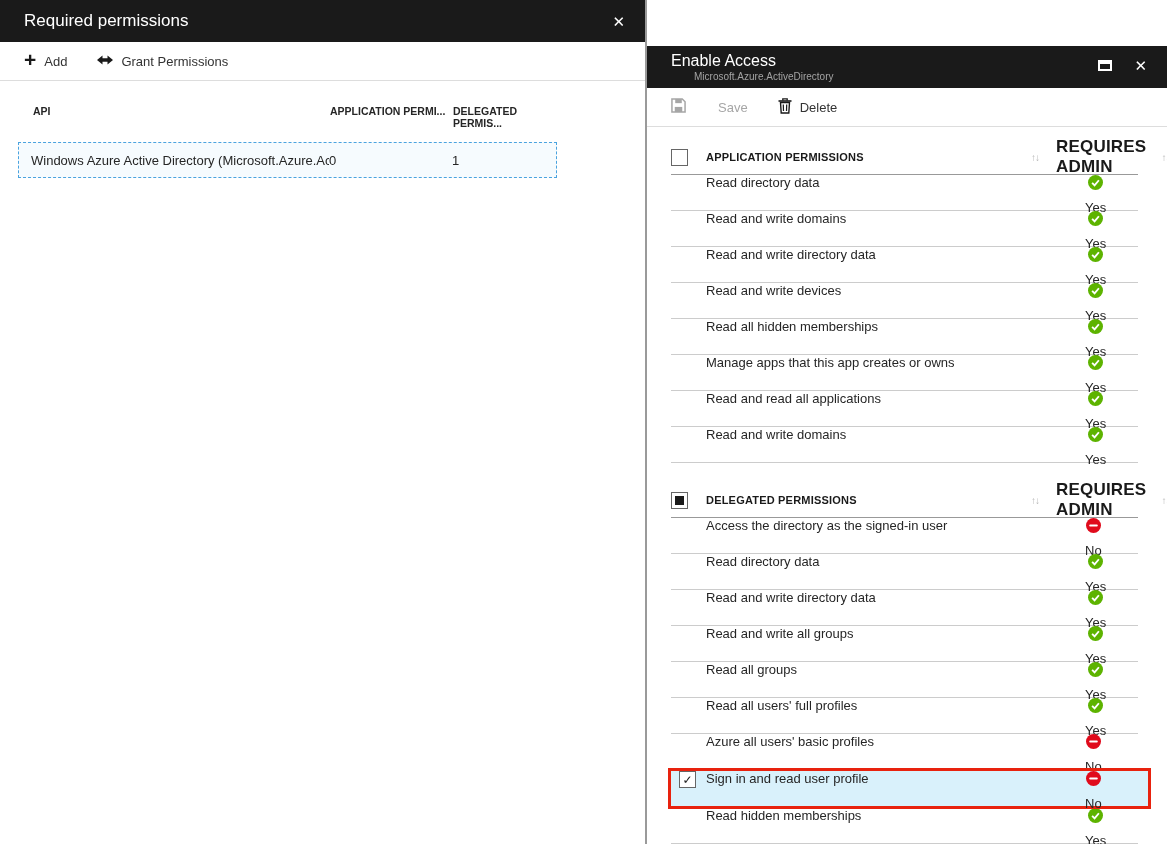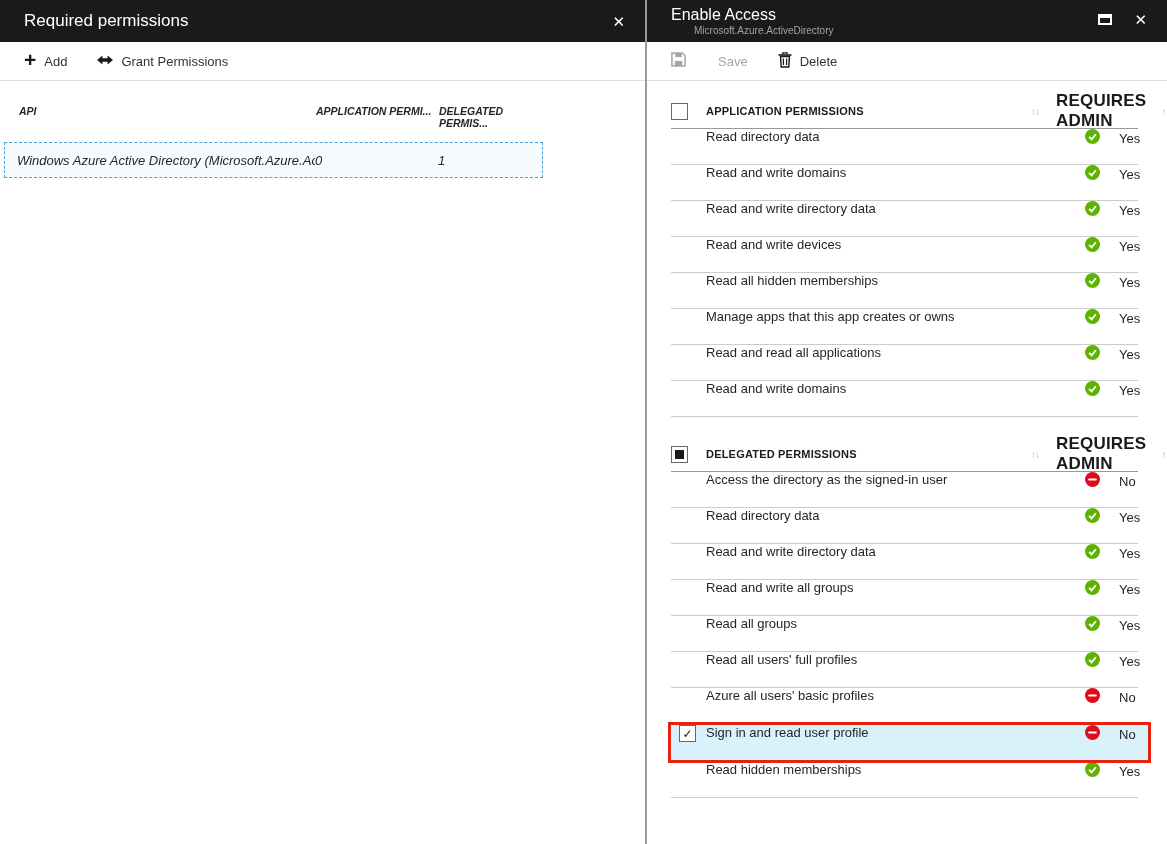--- a/index.html
+++ b/index.html
@@ -8,21 +8,21 @@
     width: 1167px; height: 844px;
     font-family: "Liberation Sans", sans-serif;
     background: #fff;
     display: flex;
     overflow: hidden;
     color: #262626;
   }
 
   
   .panel-left  { width: 647px; flex-shrink: 0; border-right: 2px solid #9a9a9a; display: flex; flex-direction: column; }
-  .panel-right { flex: 1; display: flex; flex-direction: column; }
+  .panel-right { flex: 1; display: flex; flex-direction: column; margin-top: 46px; }
 
   
   .blade-header {
     background: #1a1a1a; color: #fff; height: 42px; flex-shrink: 0;
     display: flex; align-items: center; padding: 0 20px 0 24px;
   }
   .blade-title { font-size: 17px; font-weight: 400; flex: 1; white-space: nowrap; }
   .blade-header.two-line { align-items: flex-start; padding-top: 5px; }
   .title-block { flex: 1; }
   .title-block .blade-title { font-size: 16px; line-height: 19px; }
@@ -36,21 +36,21 @@
   .toolbar {
     height: 39px; flex-shrink: 0; display: flex; align-items: center;
     gap: 30px; padding: 0 24px; border-bottom: 1px solid #ddd; background: #fff;
   }
   .tool-btn { display: flex; align-items: center; gap: 8px; font-size: 13px; color: #333; cursor: pointer; }
   .tool-btn.disabled { color: #a6a6a6; cursor: default; gap: 32px; }
   .plus-icon { font-size: 21px; font-weight: 700; line-height: 16px; margin-top: -3px; color: #1a1a1a; }
   .tool-svg { display: block; }
 
   
-  .left-content { padding: 16px 0 0 4px; font-style: italic; }
+  .left-content { padding: 16px 0 0 18px; }
   .req-table { width: 539px; }
   .req-table-header { display: flex; font-size: 10.5px; font-weight: 700; color: #262626; padding: 8px 0 13px 15px; }
   .col-api { flex: 1; min-width: 0; white-space: nowrap; overflow: hidden; }
   .col-app { width: 123px; flex-shrink: 0; }
   .col-del { width: 104px; flex-shrink: 0; }
   .req-row {
     display: flex; align-items: center; height: 36px;
     border: 1px dashed #4aa3df; background: #f6fbfe;
     padding-left: 12px; font-size: 13px; cursor: pointer;
   }
@@ -71,21 +71,21 @@
   .perm-row {
     height: 36px; position: relative; display: flex; align-items: flex-start;
     border-bottom: 1px solid #ccc; padding-left: 35px; font-size: 13px; color: #262626; cursor: pointer;
   }
   .row-checkbox {
     position: absolute; left: 8px; width: 17px; height: 17px;
     border: 1px solid #666; background: #fff;
     display: flex; align-items: center; justify-content: center;
     font-size: 12px; color: #1a1a1a; cursor: pointer;
   }
-  .admin-cell { position: absolute; left: 414px; display: flex; align-items: center; gap: 19px; }
+  .admin-cell { position: absolute; left: 414px; display: flex; align-items: center; gap: 7px; flex-direction: column; }
   .badge { display: block; }
   .perm-row.highlighted {
     background: #d9f1fb;
     border: 3px solid #e8220e;
     height: 41px;
     margin: -2px -13px -1px -3px;
     z-index: 1;
   }
   .section-gap { height: 20px; }
 </style>

